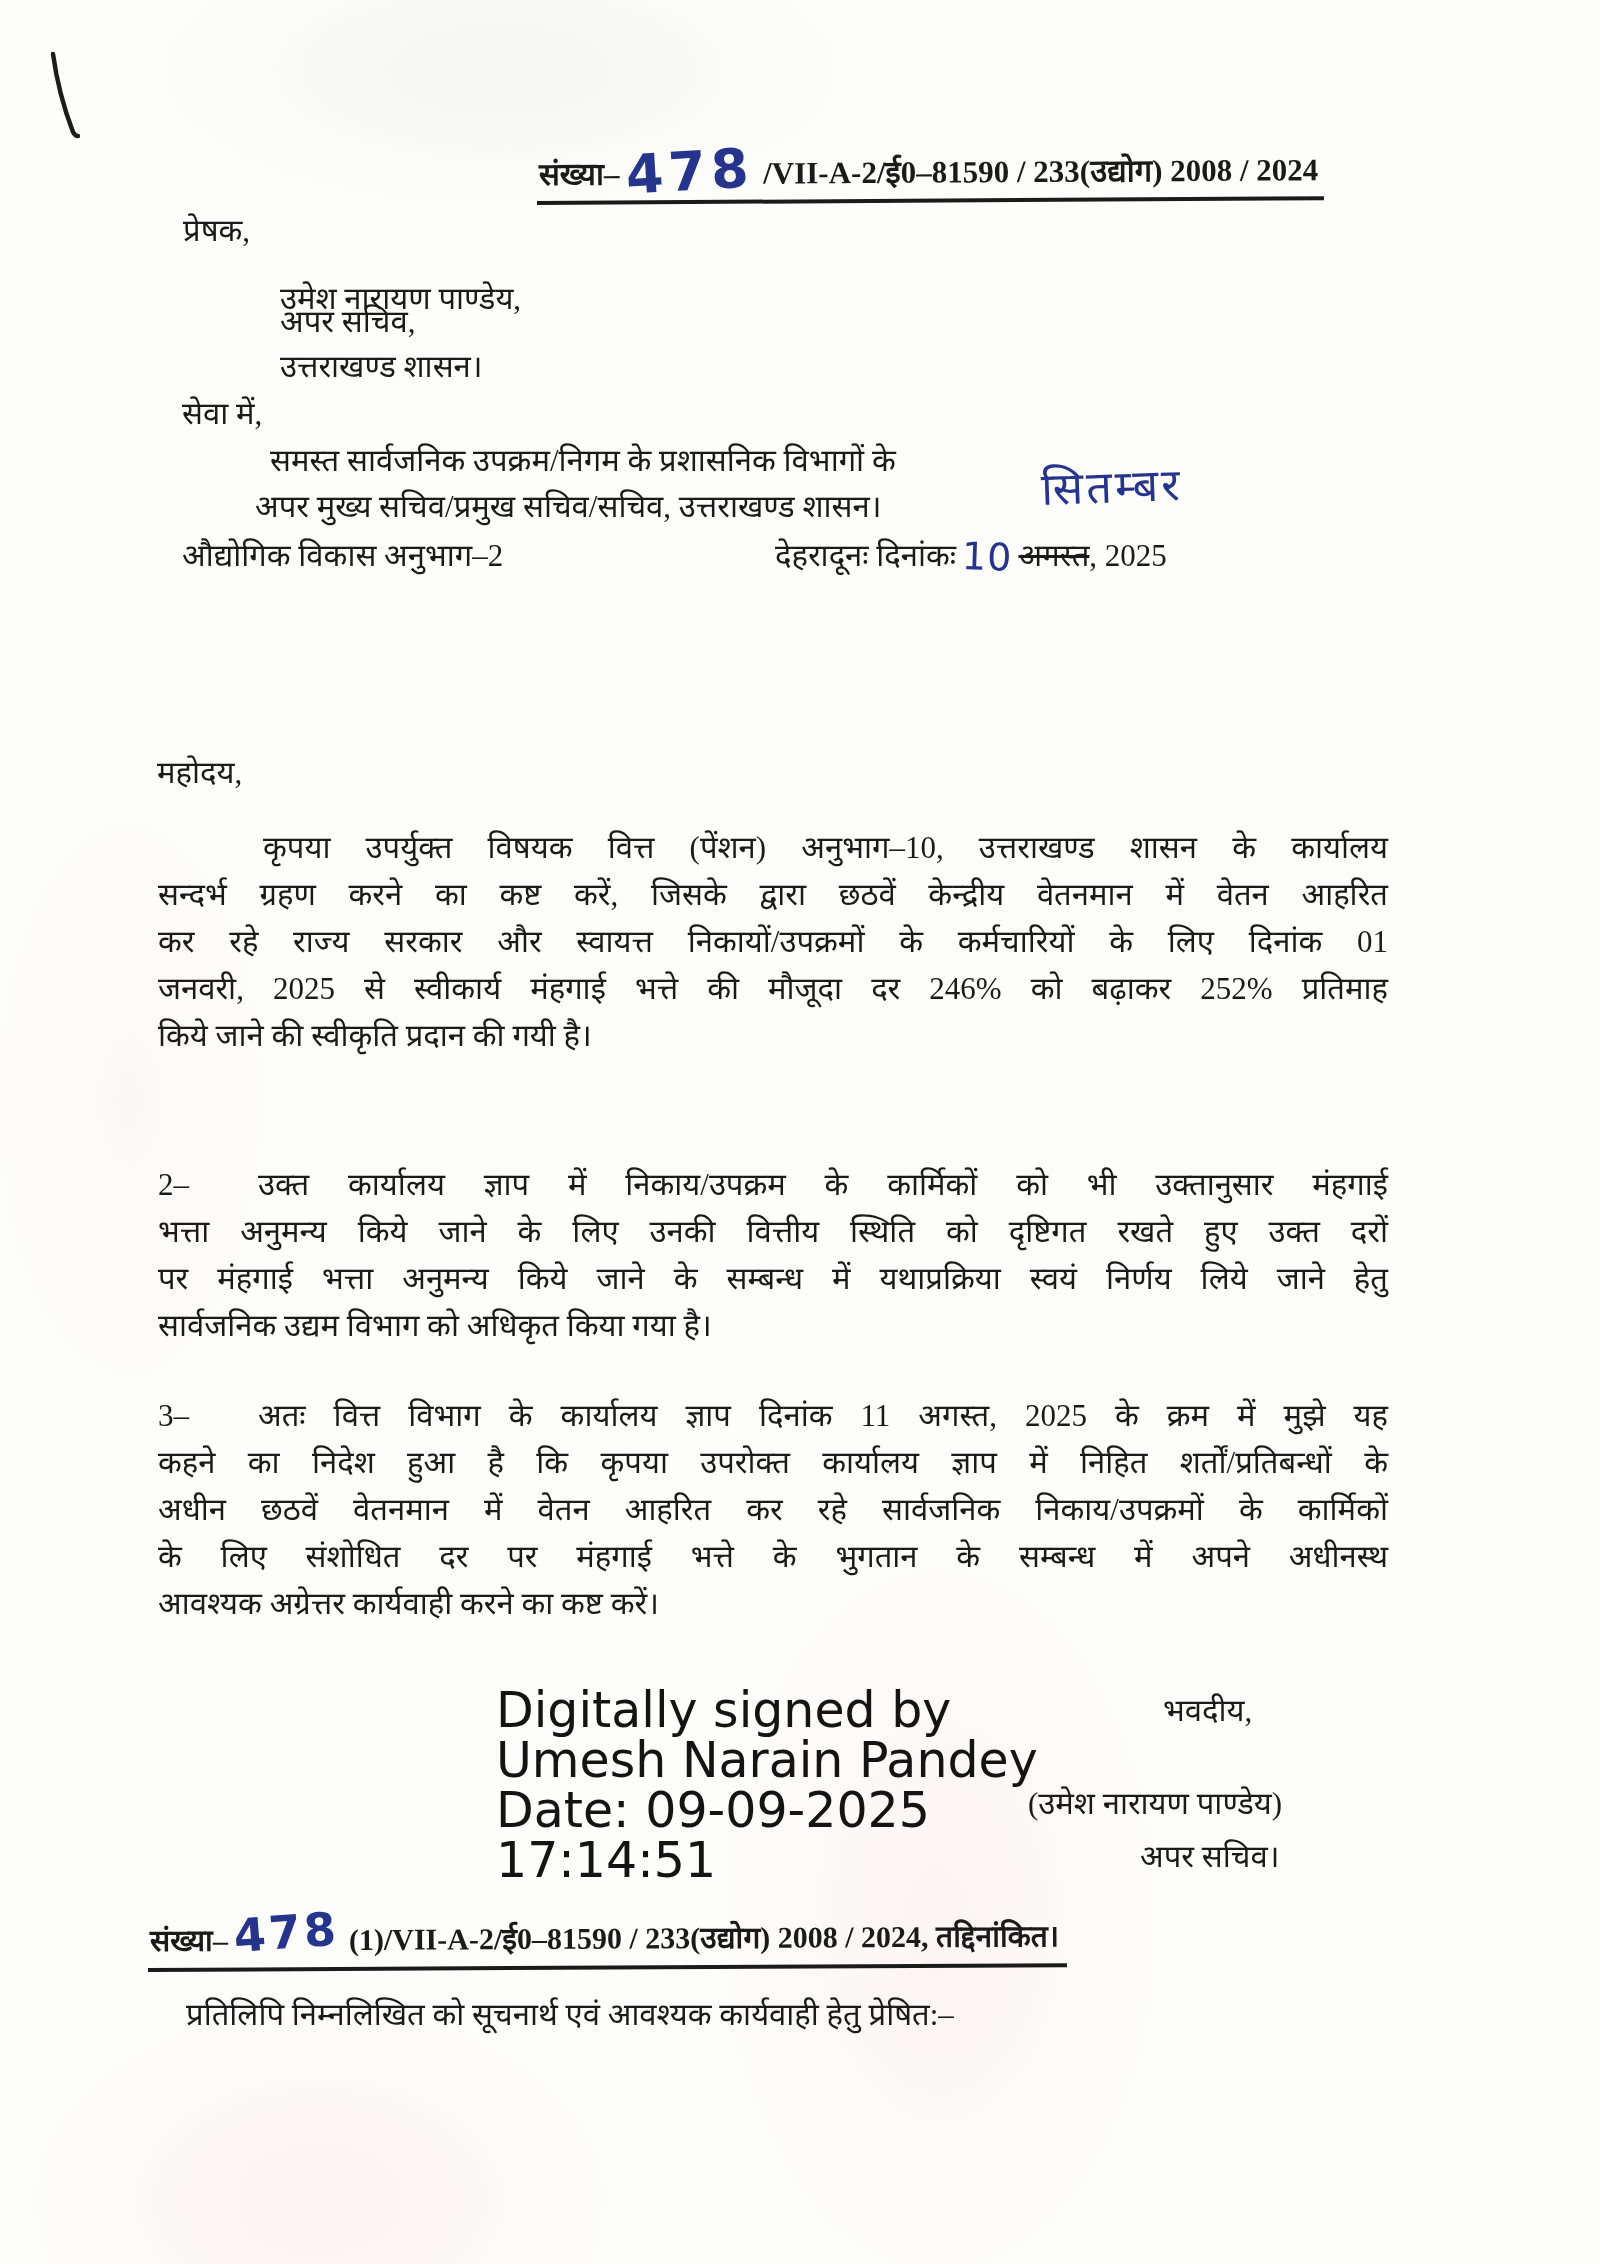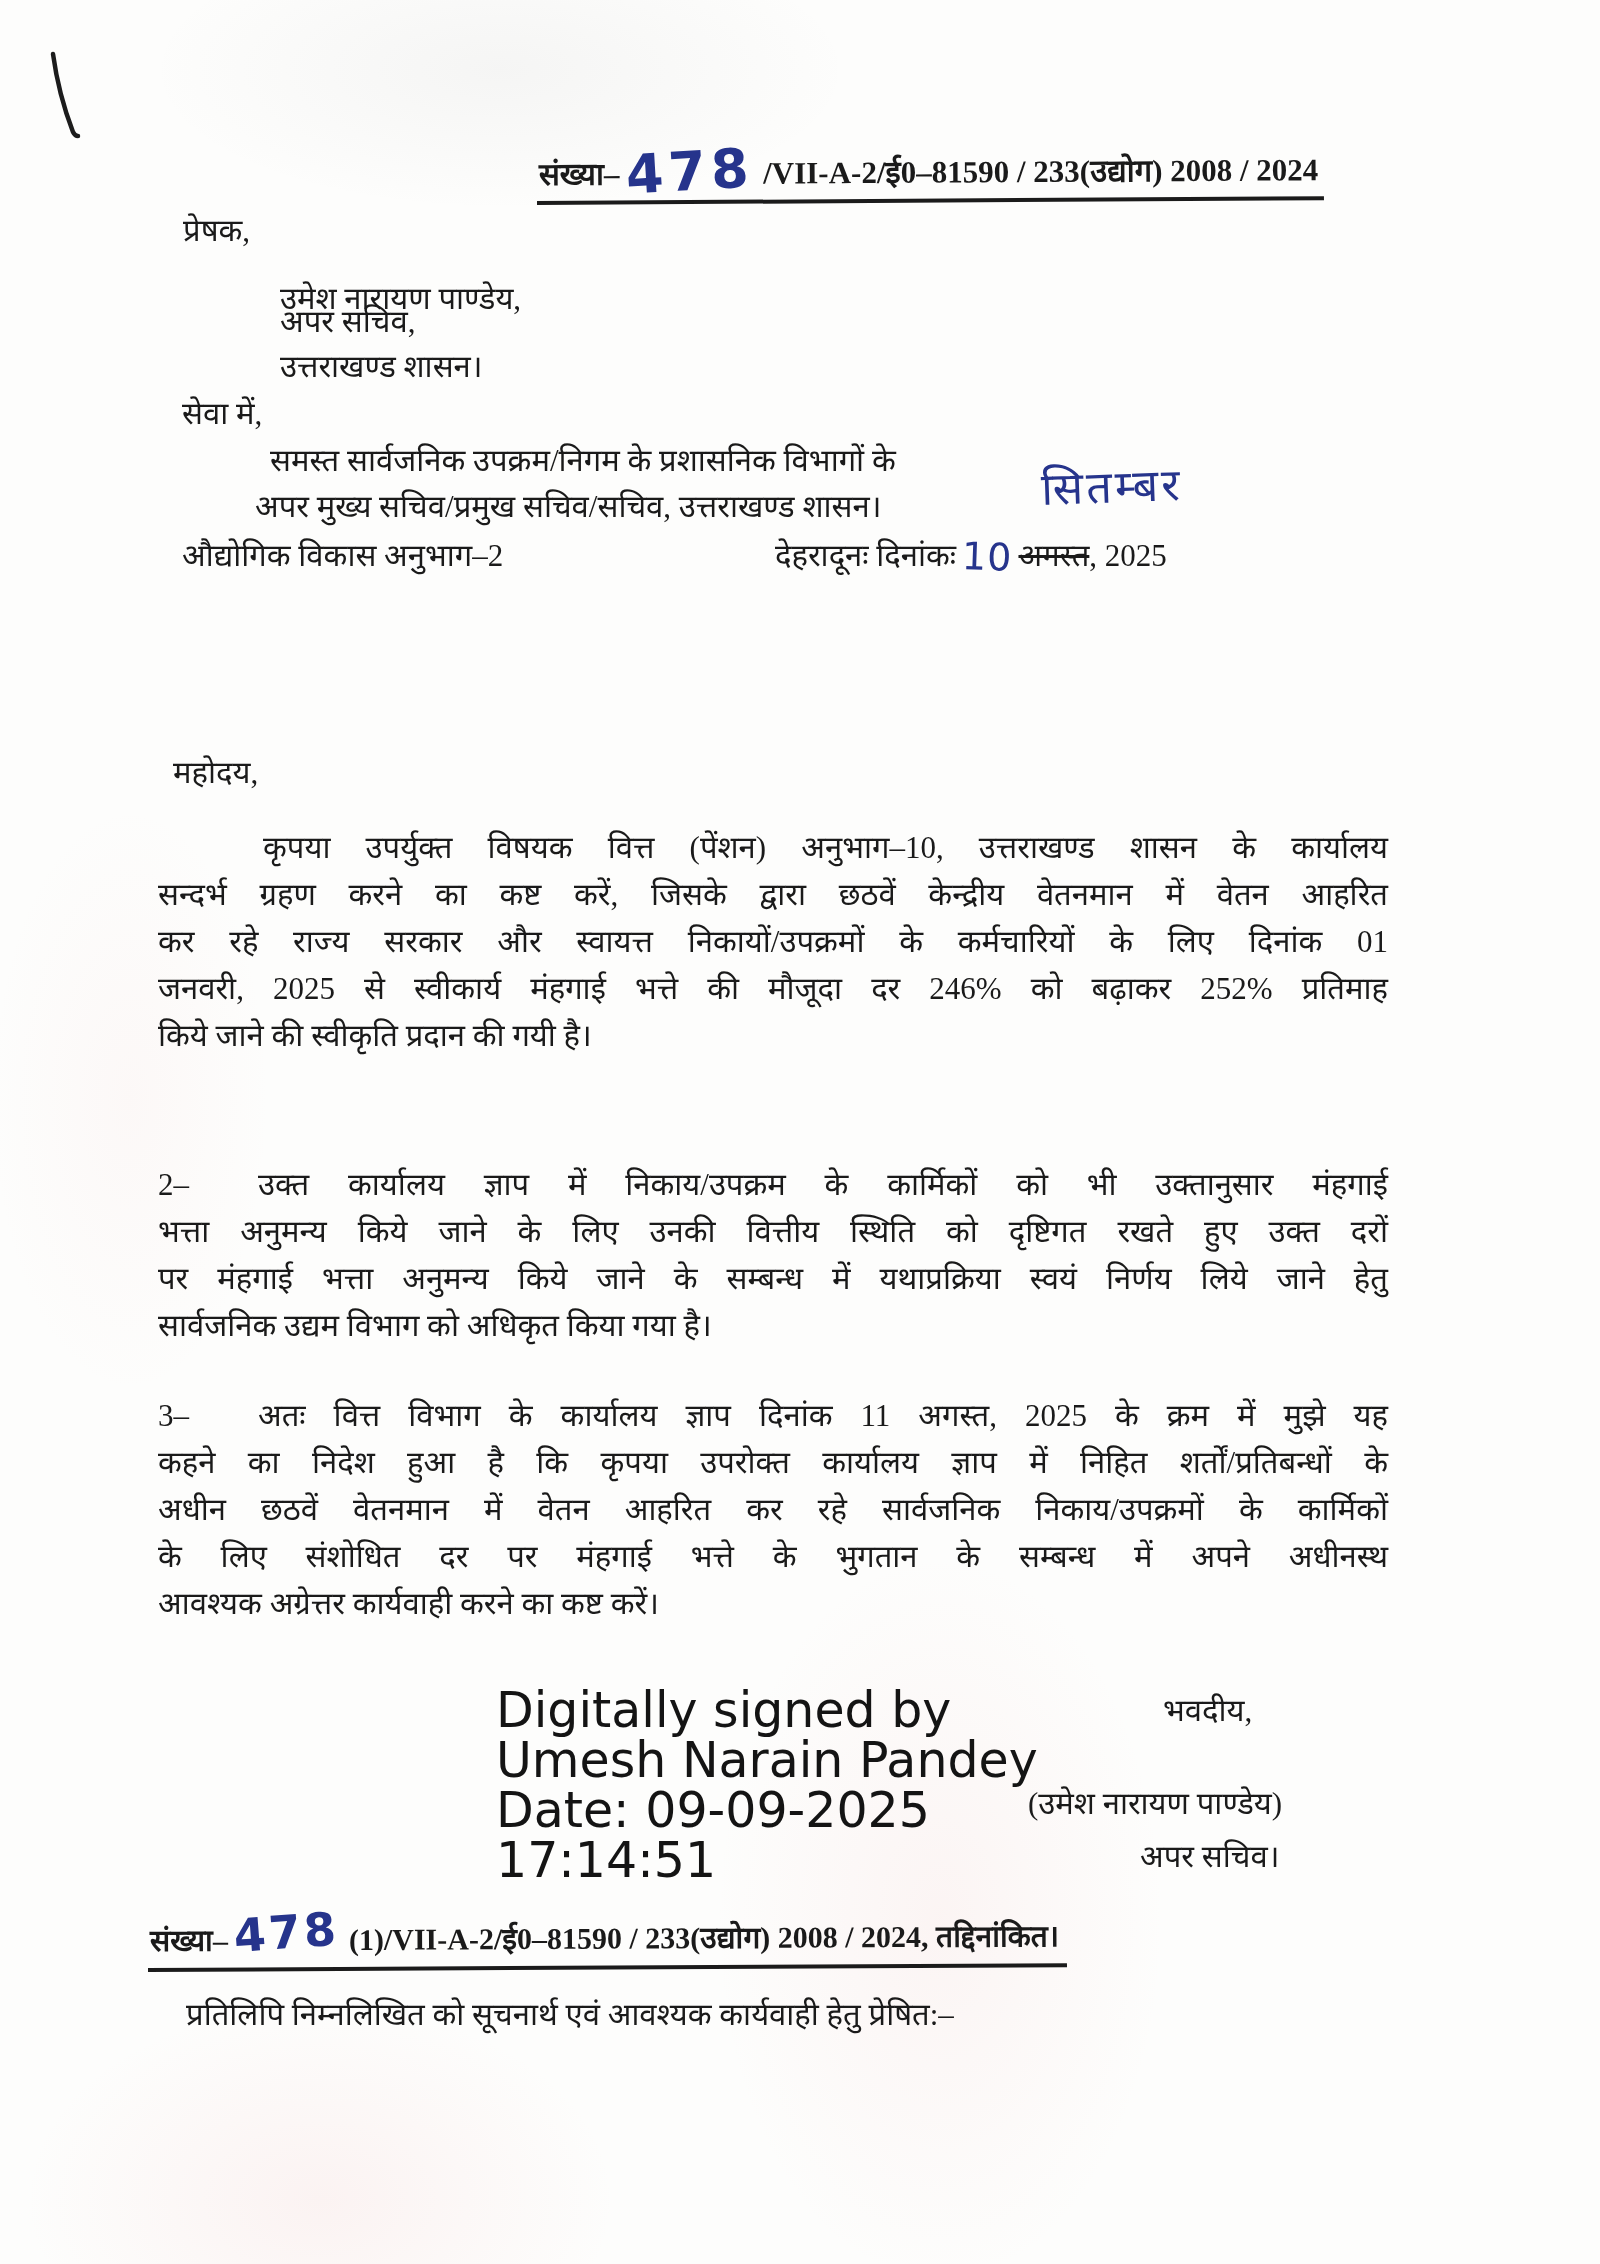--- a/index.html
+++ b/index.html
@@ -80,21 +80,21 @@
   <div class="abs dev" style="left:270px; top:438px;">समस्त सार्वजनिक उपक्रम/निगम के प्रशासनिक विभागों के</div>
   <div class="abs dev" style="left:255px; top:484px;">अपर मुख्य सचिव/प्रमुख सचिव/सचिव, उत्तराखण्ड शासन।</div>
 
   <div class="abs hw-month" style="left:1042px; top:468px;">सितम्बर</div>
 
   <div class="abs dev" style="left:182px; top:533px;">औद्योगिक विकास अनुभाग–2</div>
   <div class="abs dev" style="left:775px; top:533px;">
     <span>देहरादूनः दिनांकः</span><span class="hw-day">10</span><span class="strike">अगस्त</span><span>, 2025</span>
   </div>
 
-  <div class="abs dev" style="left:157px; top:750px;margin-left:16px;">महोदय,</div>
+  <div class="abs dev" style="left:157px; top:750px;">महोदय,</div>
 
   <div class="abs blk para" style="left:158px; top:824px; width:1230px;">
     <div class="just indent1">कृपया उपर्युक्त विषयक वित्त (पेंशन) अनुभाग–10, उत्तराखण्ड शासन के कार्यालय</div>
     <div class="just">सन्दर्भ ग्रहण करने का कष्ट करें, जिसके द्वारा छठवें केन्द्रीय वेतनमान में वेतन आहरित</div>
     <div class="just">कर रहे राज्य सरकार और स्वायत्त निकायों/उपक्रमों के कर्मचारियों के लिए दिनांक 01</div>
     <div class="just">जनवरी, 2025 से स्वीकार्य मंहगाई भत्ते की मौजूदा दर 246% को बढ़ाकर 252% प्रतिमाह</div>
     <div>किये जाने की स्वीकृति प्रदान की गयी है।</div>
   </div>
 
   <div class="abs blk para" style="left:158px; top:1161px; width:1230px;">

